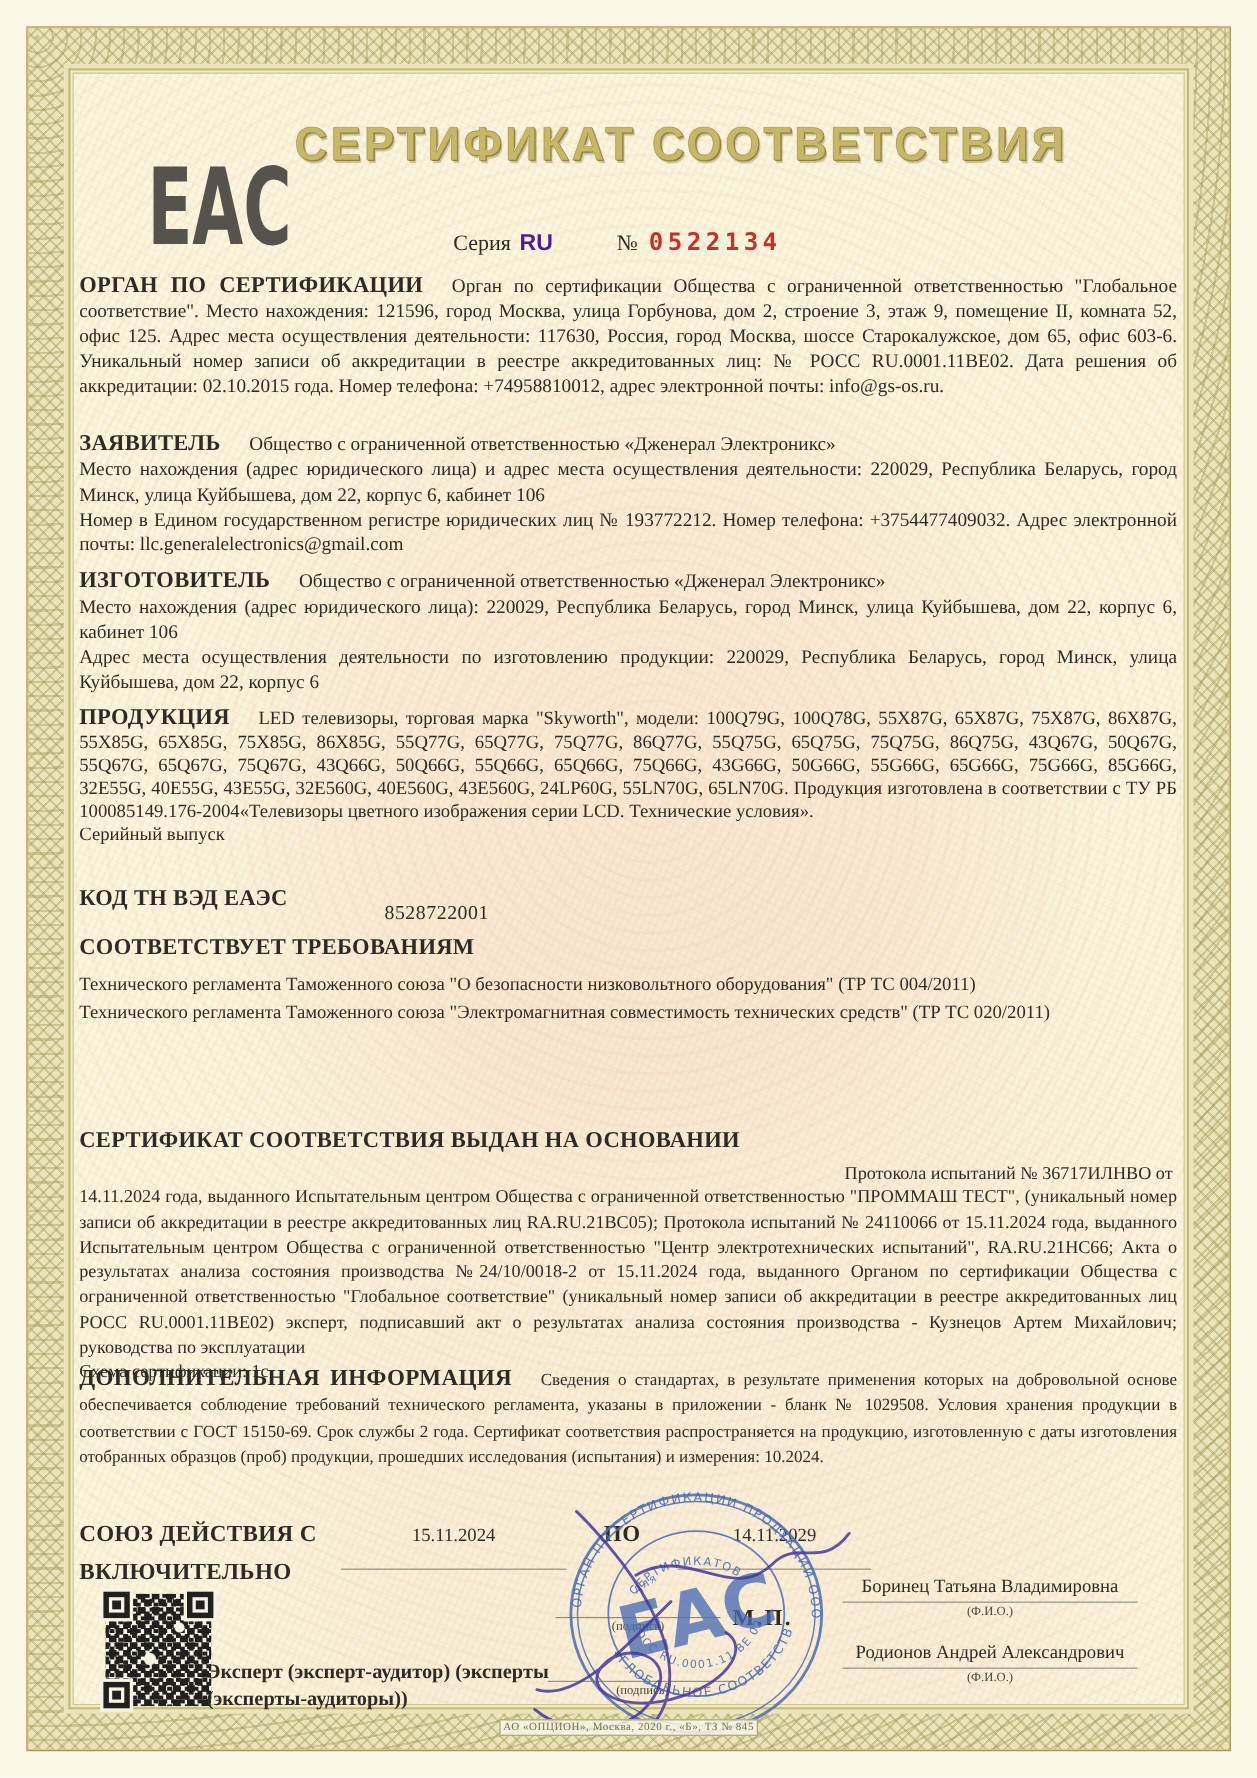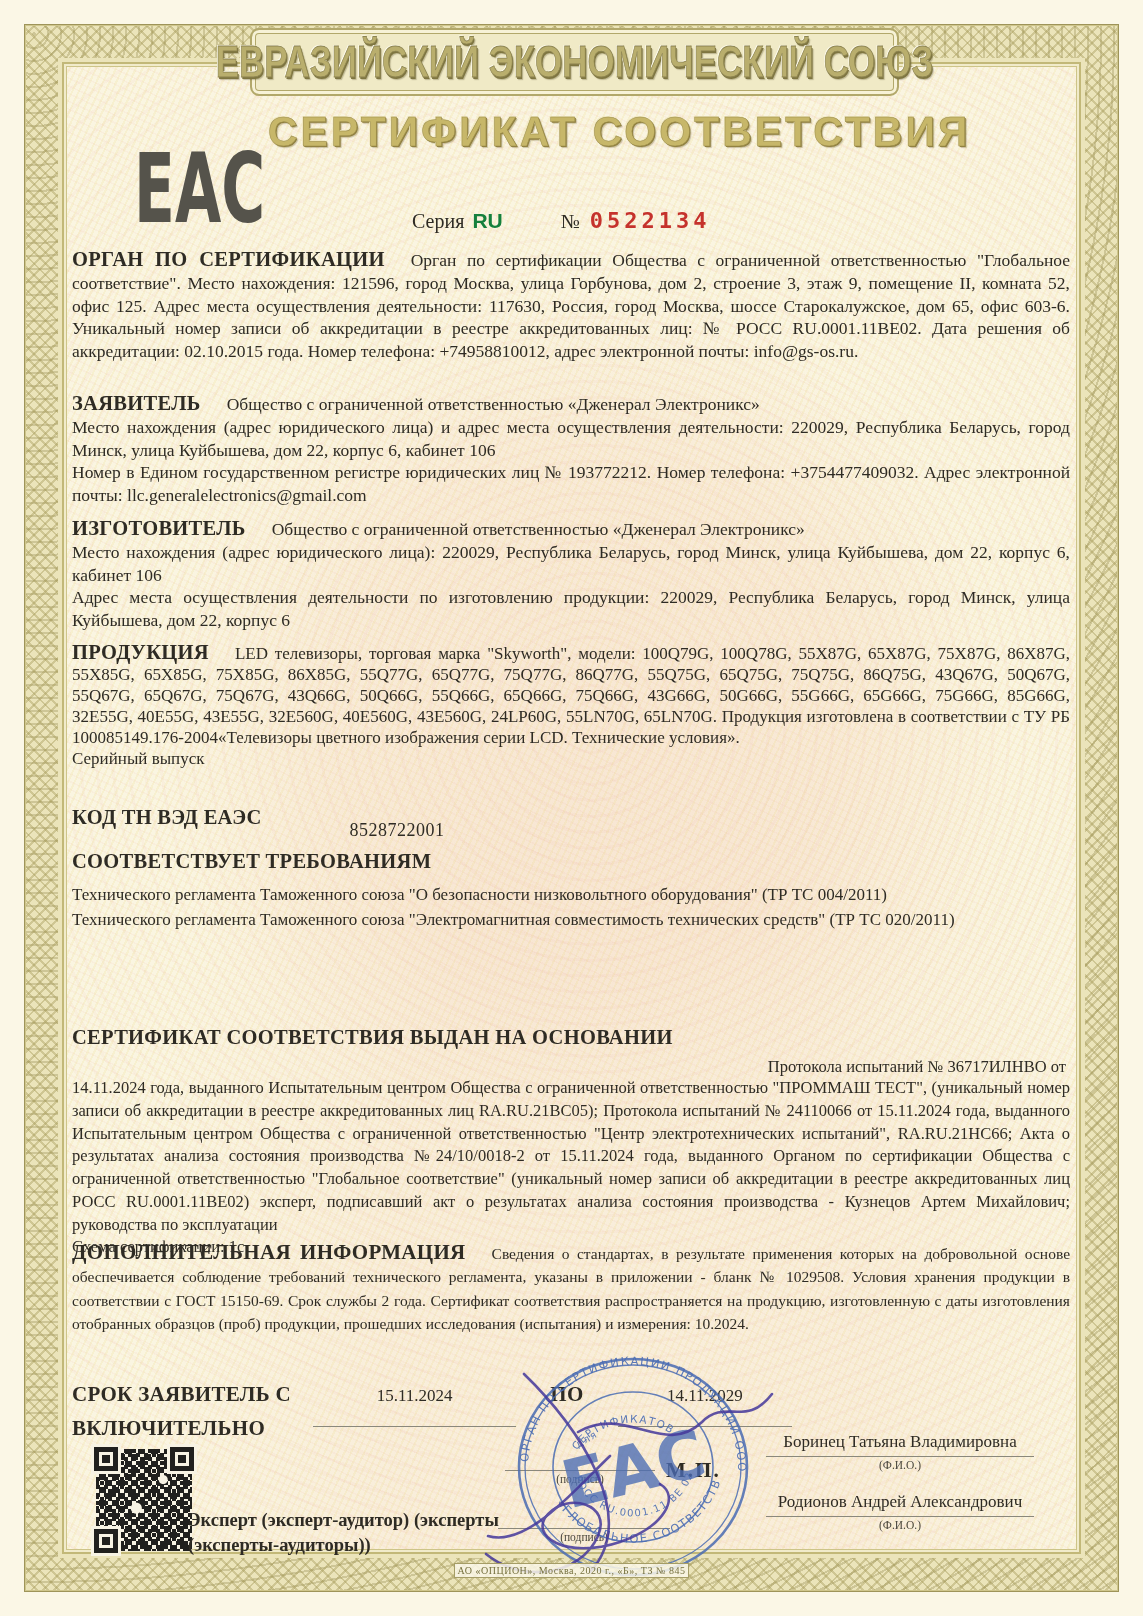--- a/index.html
+++ b/index.html
@@ -36,21 +36,21 @@
   .cert-title span{font-family:"Liberation Sans",sans-serif;font-weight:bold;font-size:41px;
     letter-spacing:3px;color:#c7b769;transform:scaleY(1.05);display:inline-block;white-space:nowrap;
     -webkit-text-stroke:.5px #9a8b4a;
     text-shadow:-1px -1px 0 #f0e8c0, 1px 1px 0 #8f7f3e, 2px 2px 1px rgba(110,95,45,.35);}
   .num-row{left:408px;top:166px;width:586px;display:flex;align-items:flex-end;}
   .num-label{font-size:19px;white-space:nowrap;padding-bottom:3px;}
   .num-line{flex:1;border-bottom:1.5px solid #6f6d64;margin-left:14px;padding-bottom:3px;
     font-size:21px;letter-spacing:.5px;white-space:nowrap;}
   .series-row{left:412px;top:208px;font-size:20px;display:flex;align-items:baseline;}
   .series-label{margin-right:8px;}
-  .series-val{font-family:"Liberation Sans",sans-serif;font-weight:bold;font-size:21px;color:#15803d;}
+  .series-val{font-family:"Liberation Sans",sans-serif;font-weight:bold;font-size:21px;color:#4c1d95;}
   .serial-no{margin-left:58px;margin-right:10px;}
   .serial-num{font-family:"DejaVu Sans Mono",monospace;font-weight:bold;font-size:22px;
     letter-spacing:4px;color:#c5322c;}
   
   .sec{left:72px;width:998px;text-align:justify;}
   .sh{font-weight:bold;font-size:20.5px;letter-spacing:.3px;margin-right:26px;}
   .shb{font-weight:bold;font-size:20.5px;letter-spacing:.3px;display:block;text-align:left;}
   .st{font-size:17.5px;line-height:1.3;white-space:pre-line;}
   .sec-body{top:248px;}
   .sec-applicant{top:392px;}
@@ -104,23 +104,20 @@
   .imprint span{display:inline-block;font-size:10px;color:#76713f;border:1px solid #a59d66;
     padding:1px 3px;background:rgba(250,247,232,.85);letter-spacing:.5px;}
 </style>
 </head>
 <body>
 
 <div class="page">
   <div class="frame"></div>
   <div class="frame-hole"></div>
 
-  <div class="z banner">
-    <span>ЕВРАЗИЙСКИЙ ЭКОНОМИЧЕСКИЙ СОЮЗ</span>
-  </div>
   <div class="z eac-mark">
     <span>ЕАС</span>
   </div>
   <div class="z cert-title">
     <span>СЕРТИФИКАТ СООТВЕТСТВИЯ</span>
   </div>
   <div class="z series-row">
     <span class="series-label">Серия</span>
     <span class="series-val">RU</span>
     <span class="serial-no">№</span>
@@ -163,21 +160,21 @@
     <span class="basis-first">Протокола испытаний № 36717ИЛНВО от</span>
     <span class="st">14.11.2024 года, выданного Испытательным центром Общества с ограниченной ответственностью "ПРОММАШ ТЕСТ", (уникальный номер записи об аккредитации в реестре аккредитованных лиц RA.RU.21ВС05); Протокола испытаний № 24110066 от 15.11.2024 года, выданного Испытательным центром Общества с ограниченной ответственностью "Центр электротехнических испытаний", RA.RU.21НС66; Акта о результатах анализа состояния производства №24/10/0018-2 от 15.11.2024 года, выданного Органом по сертификации Общества с ограниченной ответственностью "Глобальное соответствие" (уникальный номер записи об аккредитации в реестре аккредитованных лиц РОСС RU.0001.11ВЕ02) эксперт, подписавший акт о результатах анализа состояния производства - Кузнецов Артем Михайлович; руководства по эксплуатации
 Схема сертификации: 1с</span>
   </div>
 
   <div class="z sec sec-add">
     <span class="sh">ДОПОЛНИТЕЛЬНАЯ ИНФОРМАЦИЯ</span><span class="st">Сведения о стандартах, в результате применения которых на добровольной основе обеспечивается соблюдение требований технического регламента, указаны в приложении - бланк № 1029508. Условия хранения продукции в соответствии с ГОСТ 15150-69. Срок службы 2 года. Сертификат соответствия распространяется на продукцию, изготовленную с даты изготовления отобранных образцов (проб) продукции, прошедших исследования (испытания) и измерения: 10.2024.</span>
   </div>
 
   <div class="z validity">
-    <span class="vh">СРОК ЗАЯВИТЕЛЬ С</span>
+    <span class="vh">СОЮЗ ДЕЙСТВИЯ С</span>
     <span class="date-line d1">15.11.2024</span>
     <span class="vh" style="margin-left:34px">ПО</span>
     <span class="date-line d2">14.11.2029</span>
   </div>
   <div class="z incl">ВКЛЮЧИТЕЛЬНО</div>
 
   <div class="z qr">
     <div class="finder f-tl"></div>
     <div class="finder f-tr"></div>
     <div class="finder f-bl"></div>

